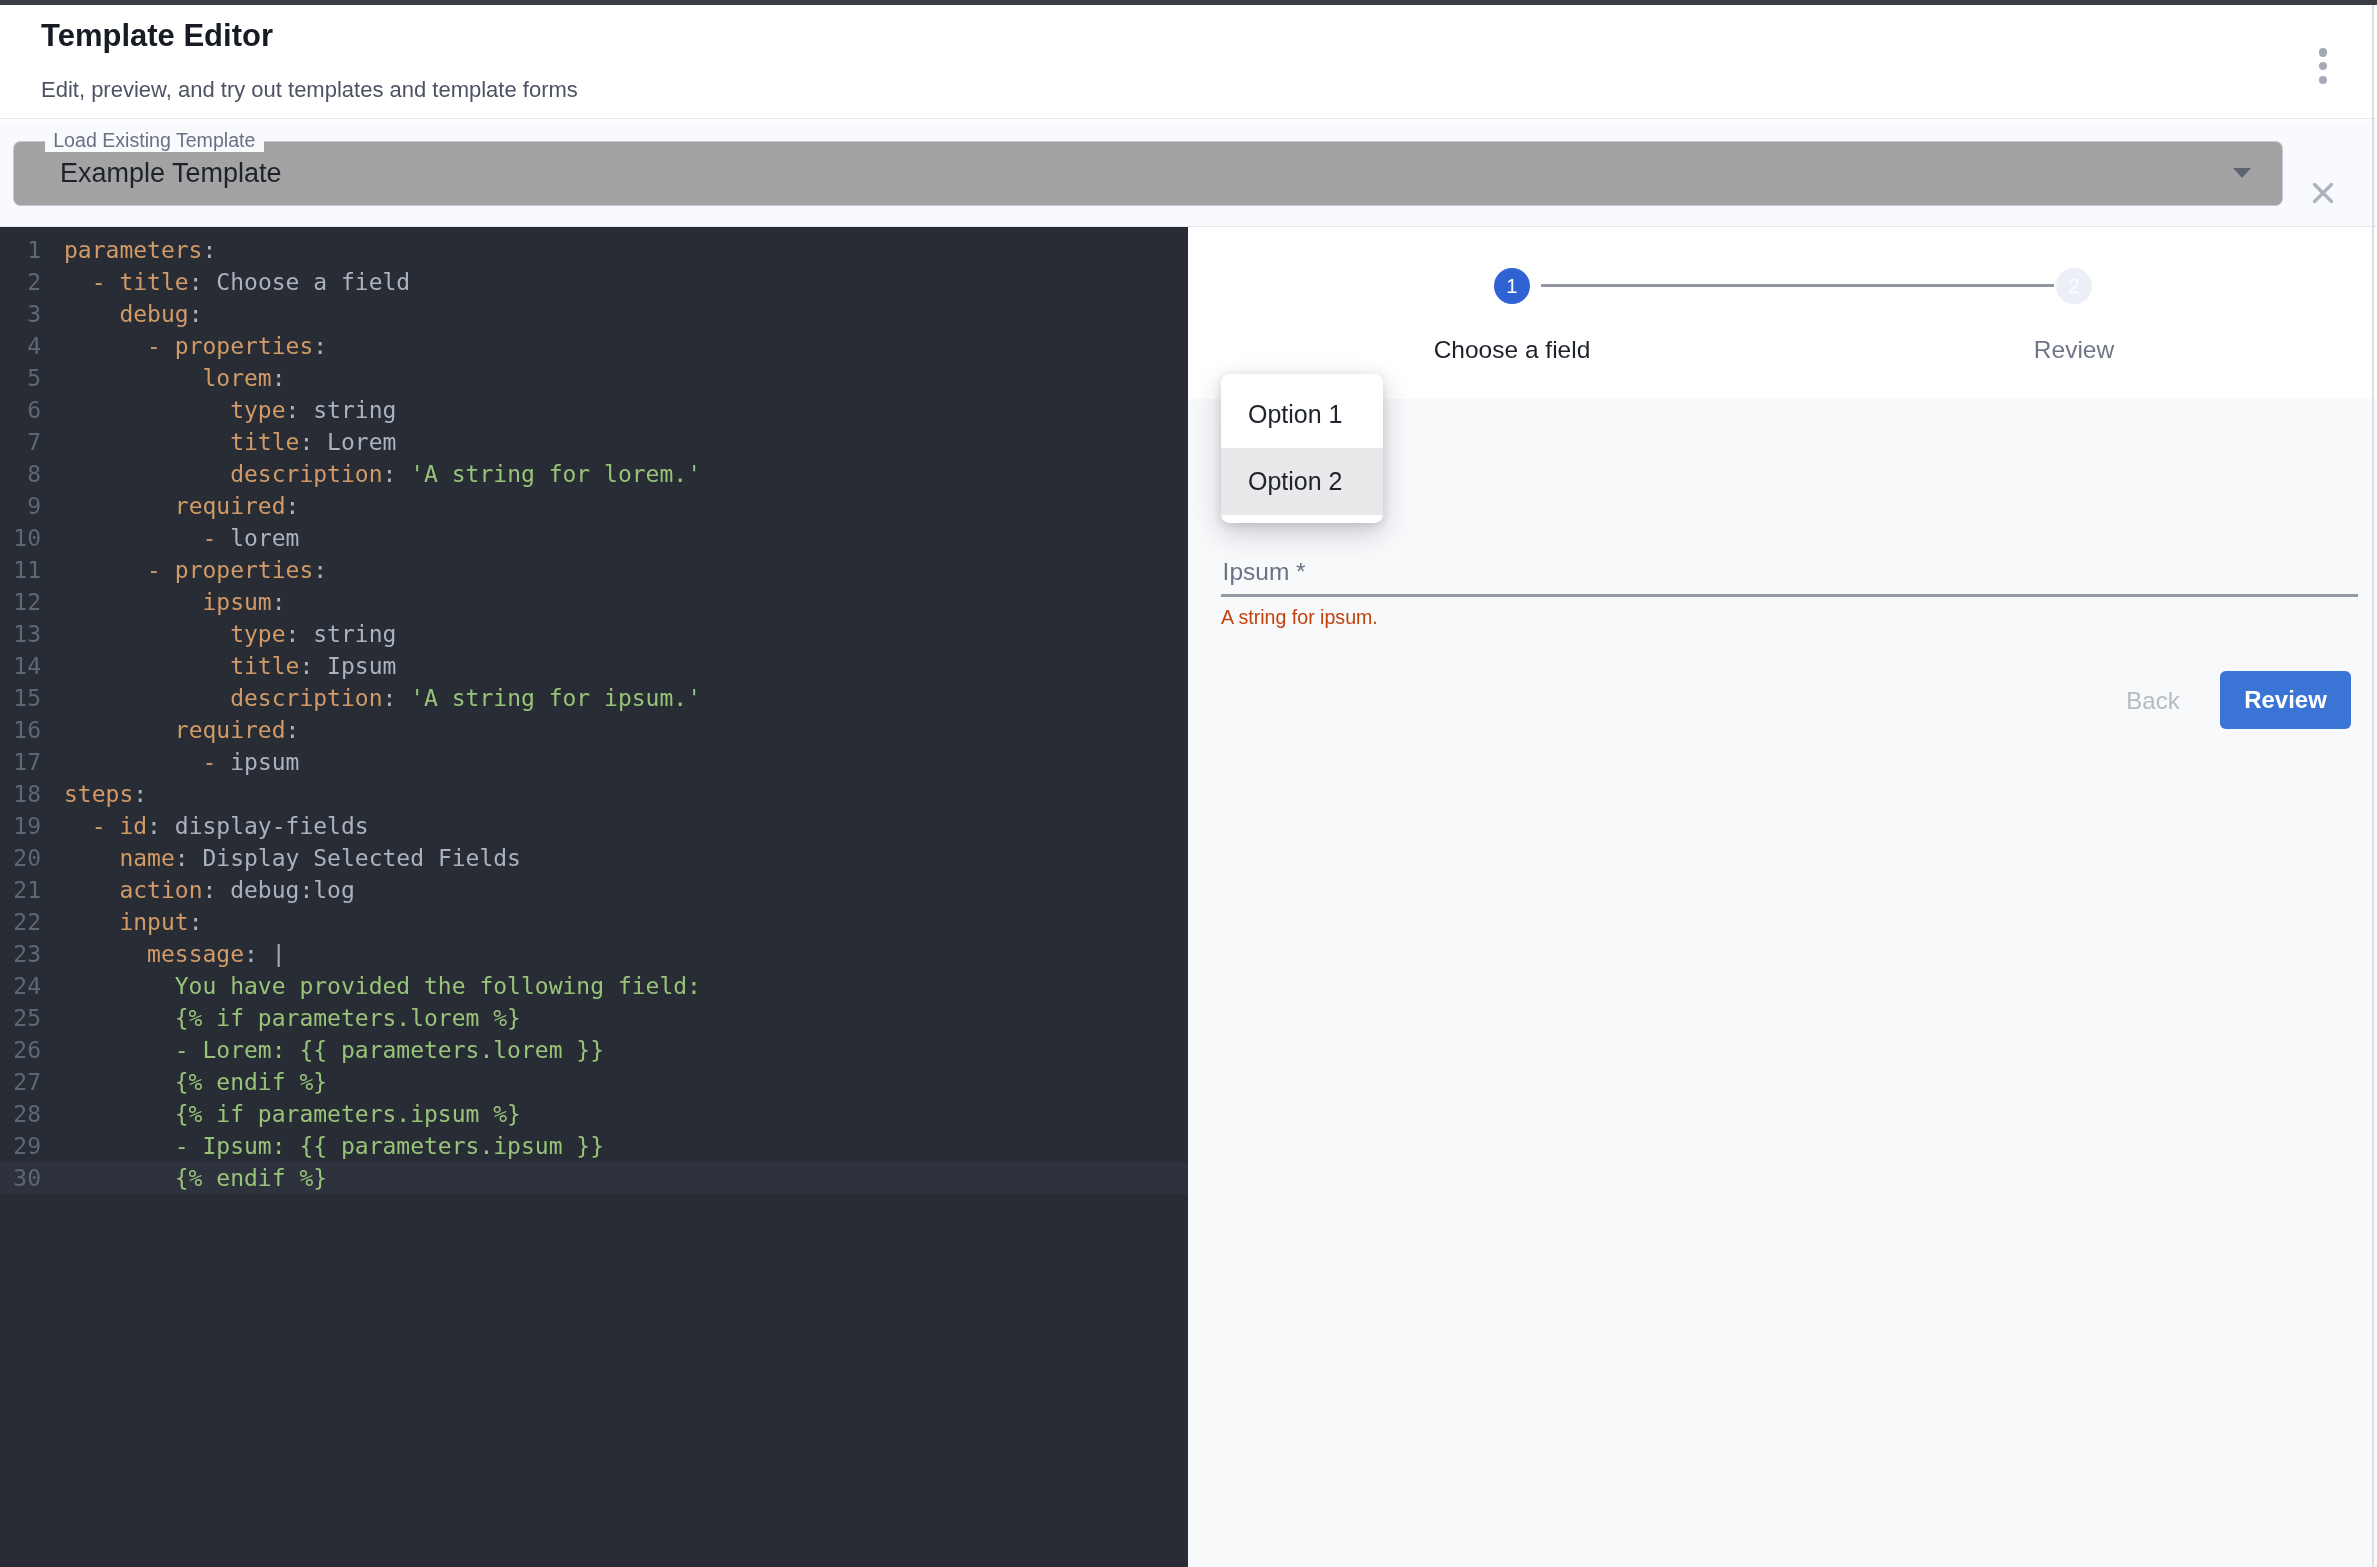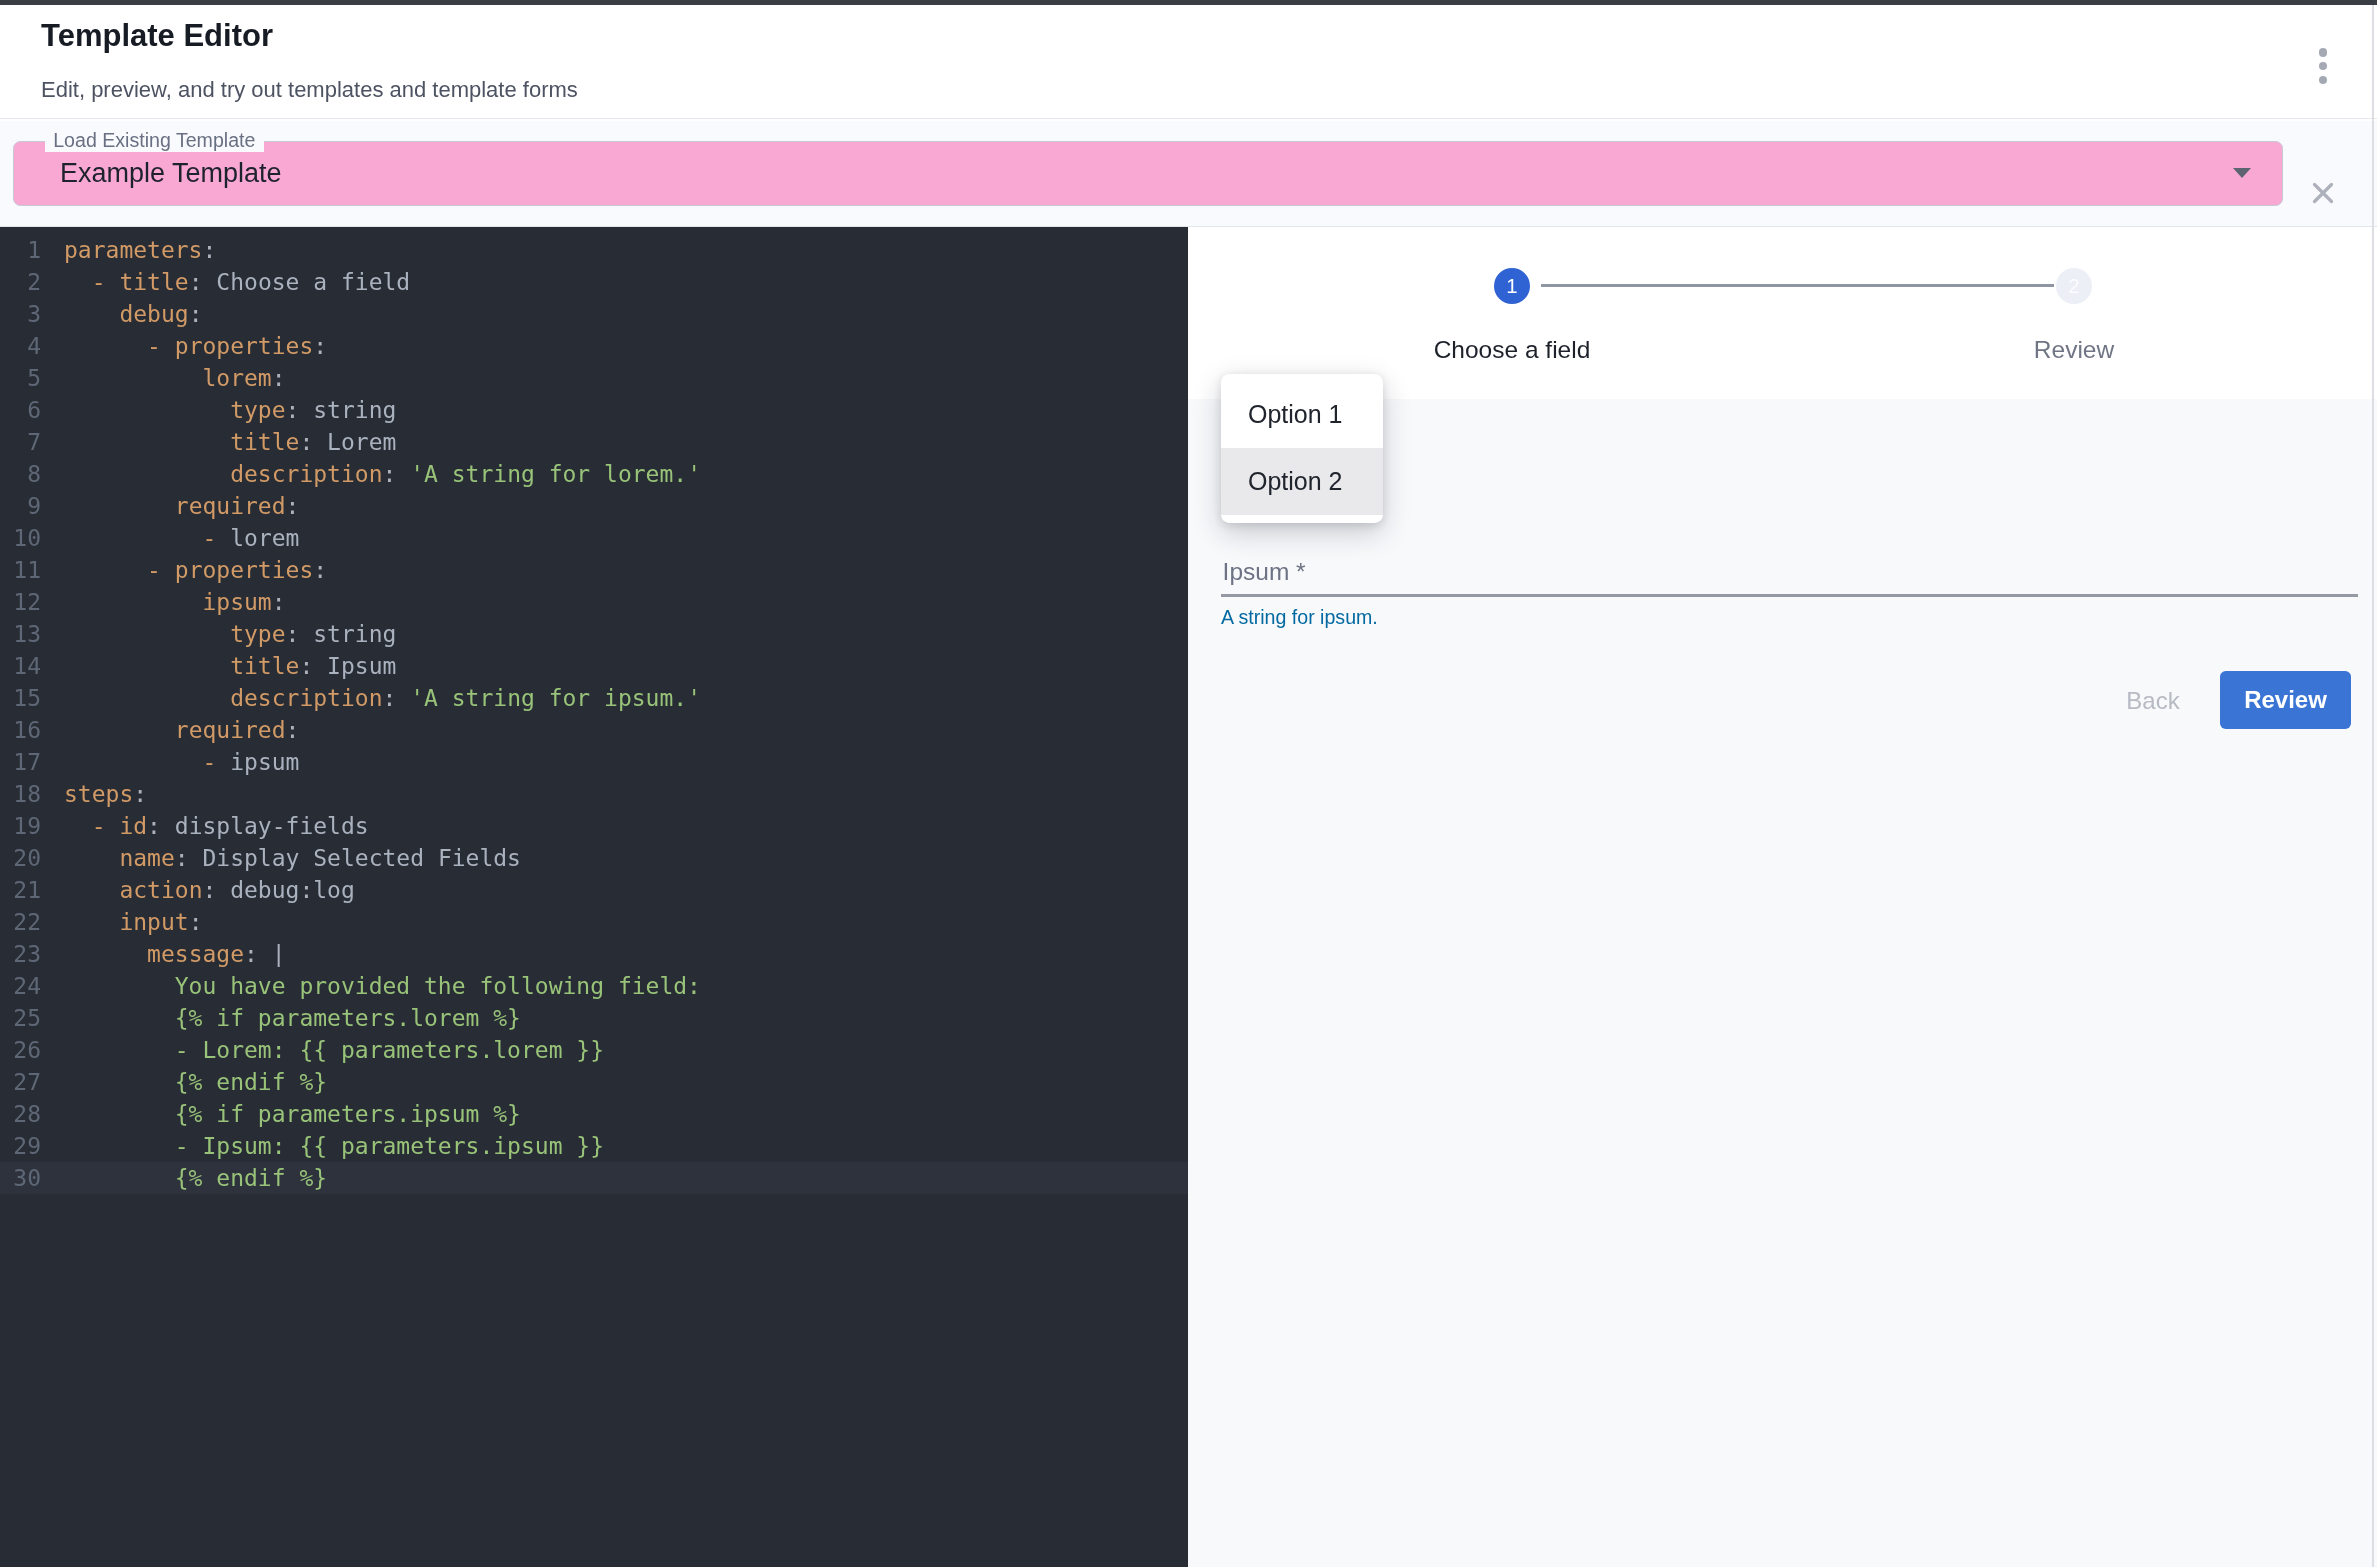--- a/index.html
+++ b/index.html
@@ -16,21 +16,21 @@
           border-bottom:1.6px solid #e5e7ed;box-sizing:border-box;padding-left:8px;}
   .title{position:absolute;left:41px;top:13px;font-size:31px;font-weight:700;color:#171b24;}
   .subtitle{position:absolute;left:41px;top:72px;font-size:22px;color:#4d5362;}
   .kebab-btn{position:absolute;left:2302px;top:33px;width:42px;height:57px;display:flex;
              flex-direction:column;align-items:center;justify-content:center;gap:5.7px;cursor:pointer;}
   .kebab-btn i{width:8.2px;height:8.2px;border-radius:50%;background:#a5a9b4;}
 
   
   .loader{position:absolute;left:0;top:121px;width:2377px;height:106px;background:#f9fafd;
           border-bottom:1.6px solid #e3e5eb;box-sizing:border-box;}
-  .select-field{position:absolute;left:13px;top:19.6px;width:2270px;height:65px;background:#f9a8d4;
+  .select-field{position:absolute;left:13px;top:19.6px;width:2270px;height:65px;background:#a3a3a3;
                 border:1.6px solid #c6c9d3;border-radius:7.4px;box-sizing:border-box;cursor:pointer;}
   .select-label{position:absolute;left:31px;top:-12.3px;padding:0 8.2px;background:#f9fafd;
                 font-size:19.6px;color:#697083;}
   .select-value{position:absolute;left:46px;top:0;height:62px;line-height:62px;
                 font-size:27px;color:#1e222c;}
   .caret{position:absolute;right:31px;top:26px;width:0;height:0;
          border-left:9px solid transparent;border-right:9px solid transparent;
          border-top:10.6px solid #5d6470;}
   .clear-btn{position:absolute;left:2302px;top:51px;width:42px;height:42px;display:flex;
              align-items:center;justify-content:center;cursor:pointer;}
@@ -61,21 +61,21 @@
 
   .menu{position:absolute;left:33px;top:133px;width:162px;height:149px;background:#ffffff;
         border-radius:8.2px;box-shadow:0 9.8px 29px rgba(22,26,44,0.20),0 2.5px 8.2px rgba(22,26,44,0.12);
         padding:7.4px 0;box-sizing:border-box;overflow:hidden;z-index:5;margin-top:14px;}
   .menu-item{height:67px;line-height:67px;padding-left:27px;font-size:25px;color:#20242d;cursor:pointer;}
   .menu-item.selected{background:#e9e9eb;}
 
   .input-area{position:absolute;left:33px;top:320px;width:1137px;height:47px;cursor:text;}
   .field-label{position:absolute;left:1.6px;top:10.6px;font-size:24.5px;color:#6d7384;}
   .underline{position:absolute;left:33px;top:367px;width:1137px;height:2.5px;background:#9599a4;}
-  .helper{position:absolute;left:33px;top:379px;font-size:19.6px;color:#0369a1;}
+  .helper{position:absolute;left:33px;top:379px;font-size:19.6px;color:#c2410c;}
 
   .back-btn{position:absolute;left:924px;top:450px;width:82px;height:47px;display:flex;
             align-items:center;justify-content:center;font-size:24px;color:#b6bac3;
             background:transparent;border:none;cursor:default;}
   .review-btn{position:absolute;left:1032px;top:444px;width:131px;height:58px;display:flex;
               align-items:center;justify-content:center;font-size:24px;font-weight:600;color:#ffffff;
               background:var(--c-btn,#3a75d6);border:none;border-radius:5.7px;cursor:pointer;}
 </style>
 </head>
 <body>

